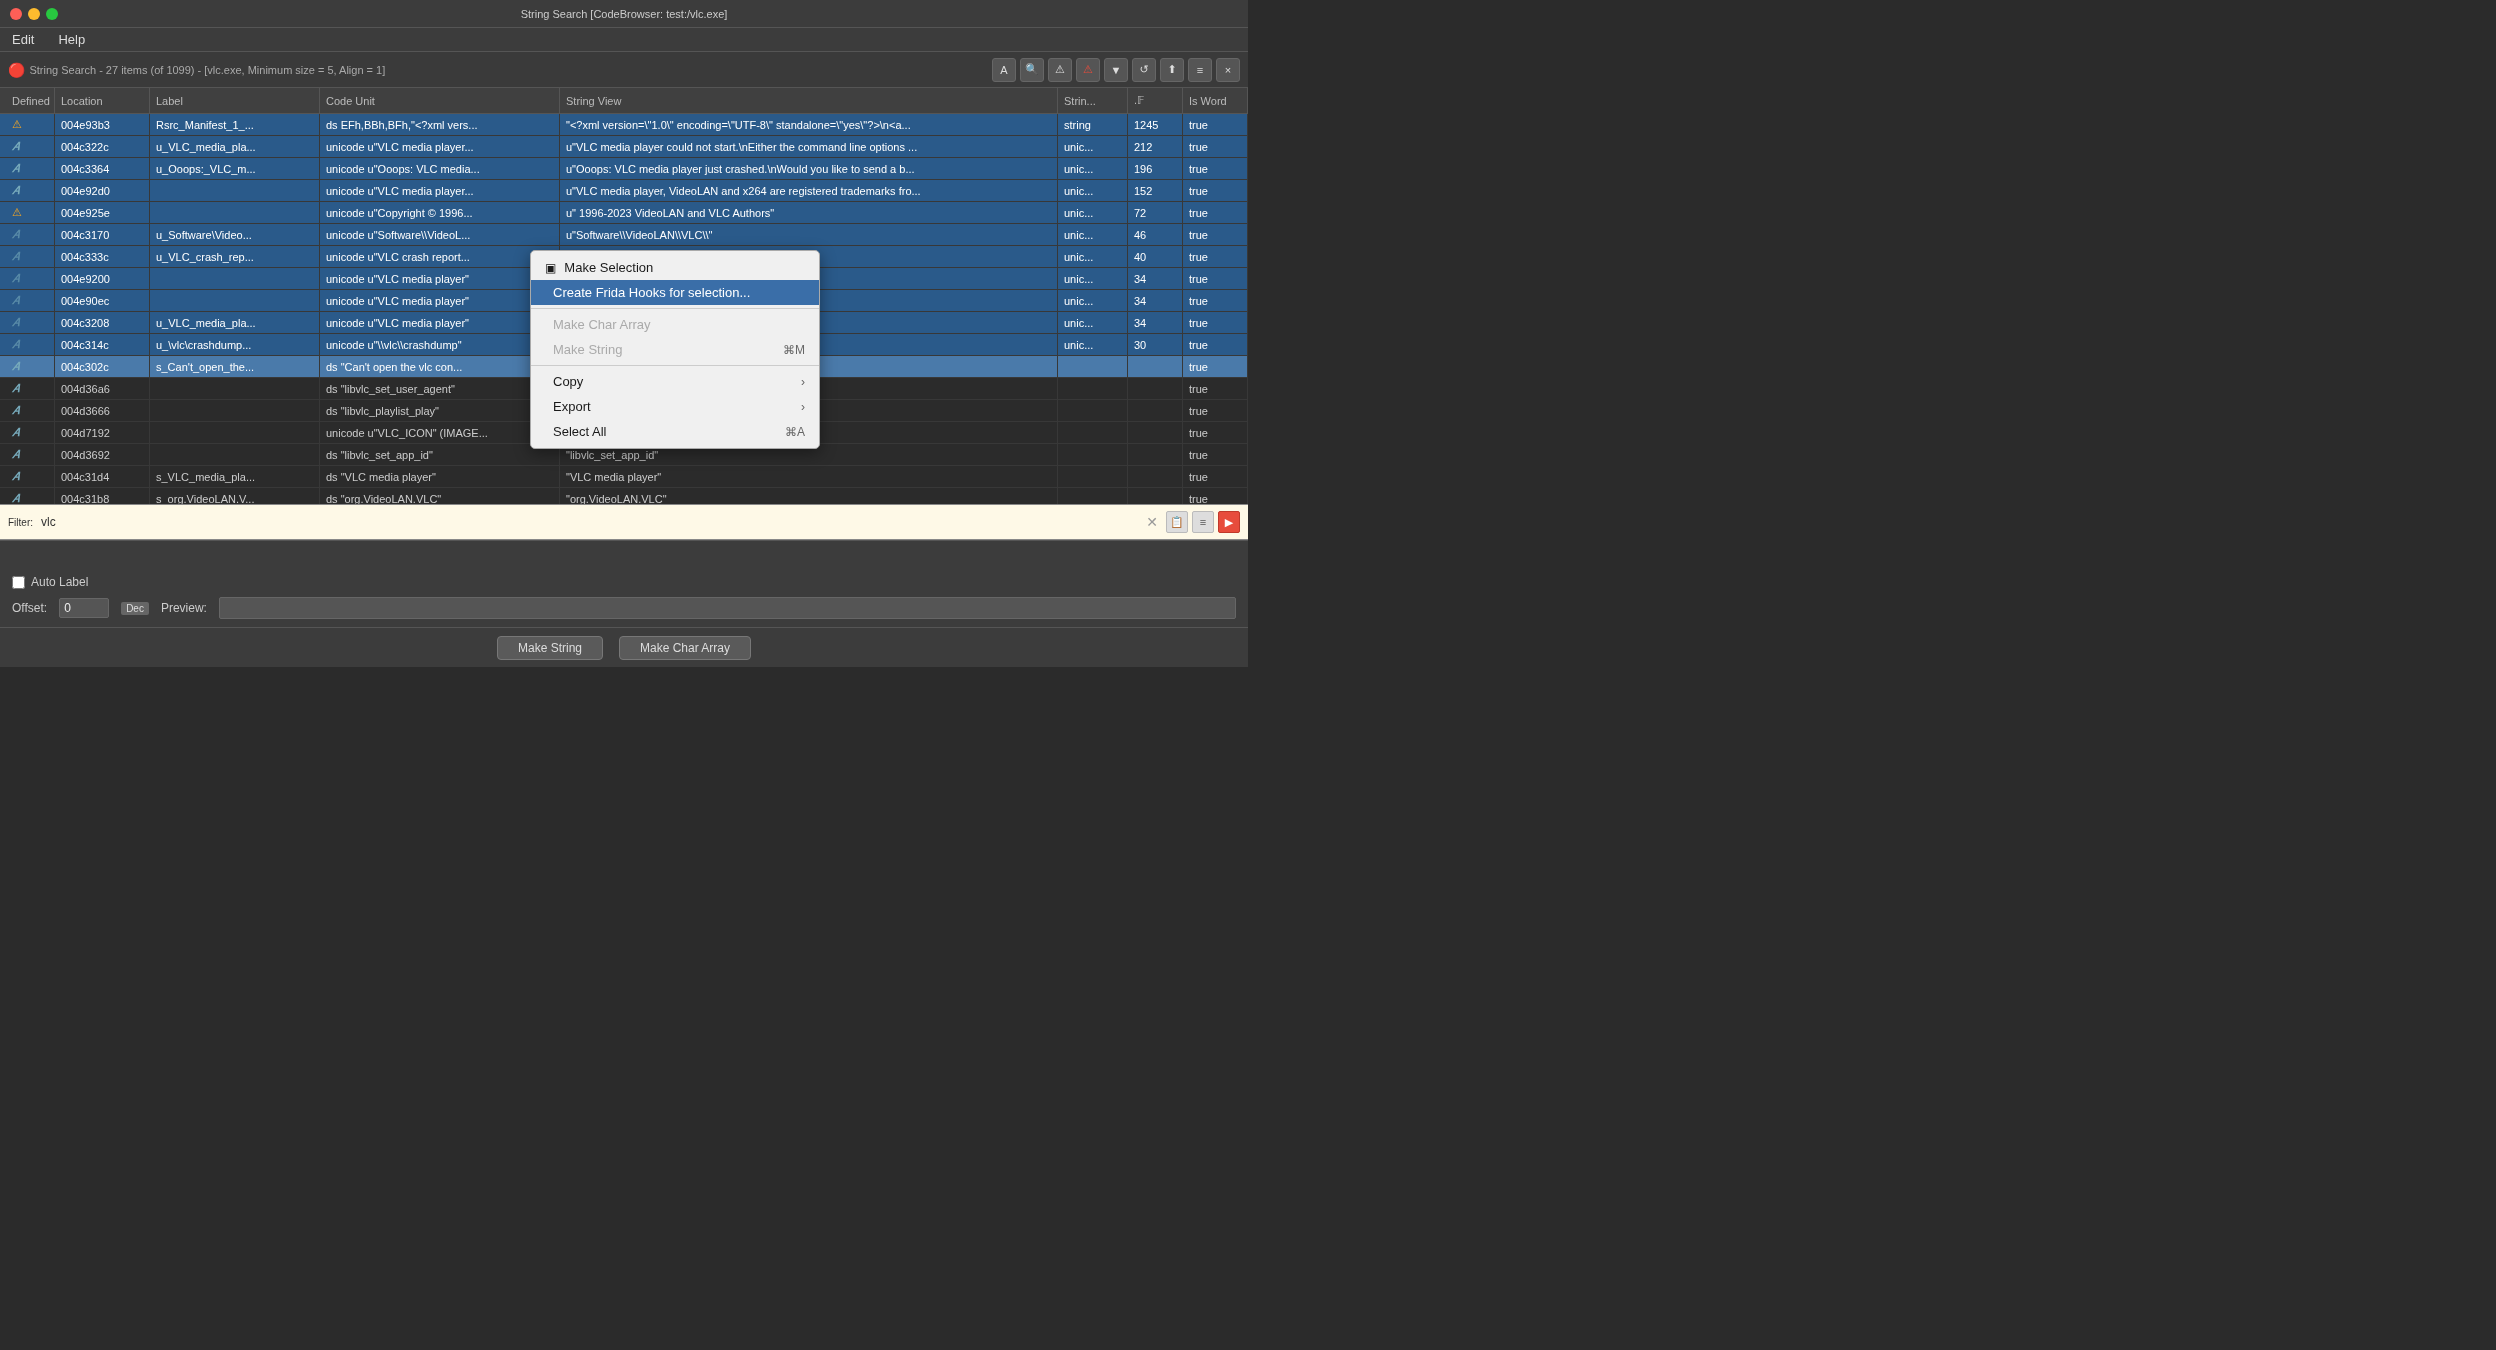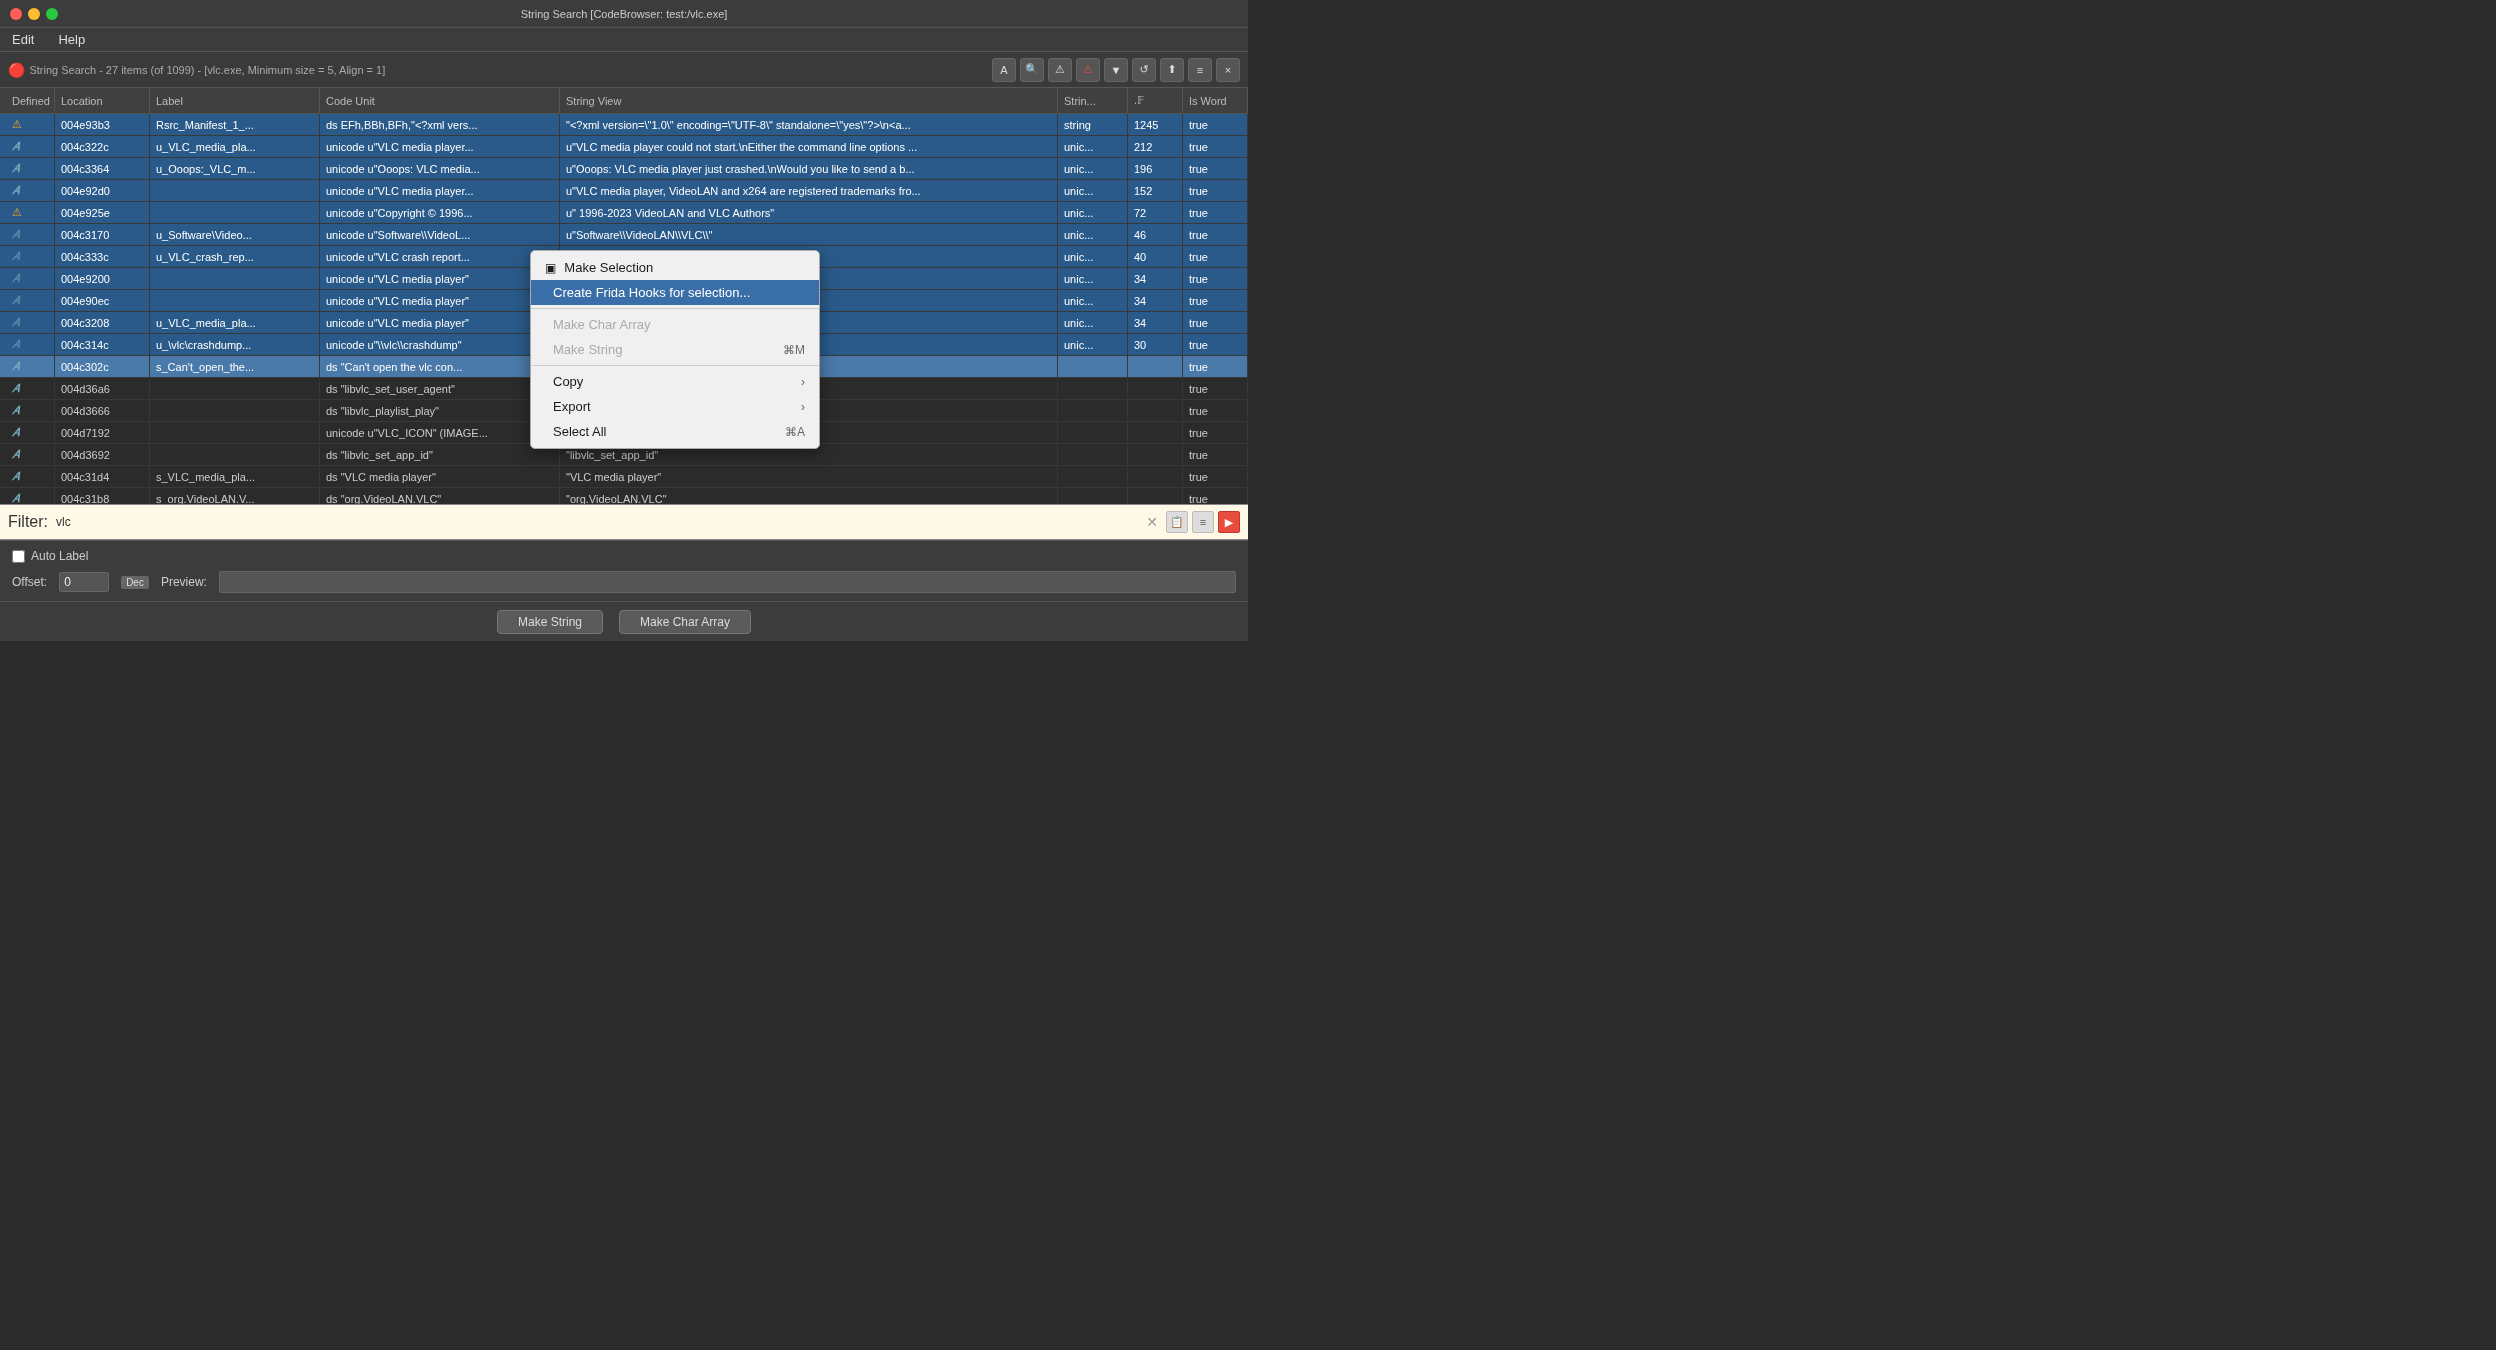--- a/index.html
+++ b/index.html
@@ -145,21 +145,21 @@
       background: #fef9e7;
       height: 36px;
       display: flex;
       align-items: center;
       padding: 0 8px;
       border-top: 1px solid #888;
       border-bottom: 1px solid #888;
       gap: 8px;
     }
     .filter-label {
-      font-size: 16px;
+      font-size: 10px;
       color: #333;
       font-weight: 500;
     }
     .filter-input {
       background: #fef9e7;
       border: none;
       outline: none;
       font-size: 12px;
       color: #333;
       flex: 1;
@@ -192,20 +192,21 @@
       flex-direction: column;
       gap: 4px;
       border-top: 1px solid #555;
     }
     .checkbox-row {
       display: flex;
       align-items: center;
       gap: 6px;
       font-size: 12px;
       color: #ccc;
+      margin-top: 26px;
     }
     .bottom-row2 {
       display: flex;
       align-items: center;
       gap: 12px;
       font-size: 12px;
       color: #ccc;
       margin-top: 4px;
     }
     .offset-label { color: #ccc; }

